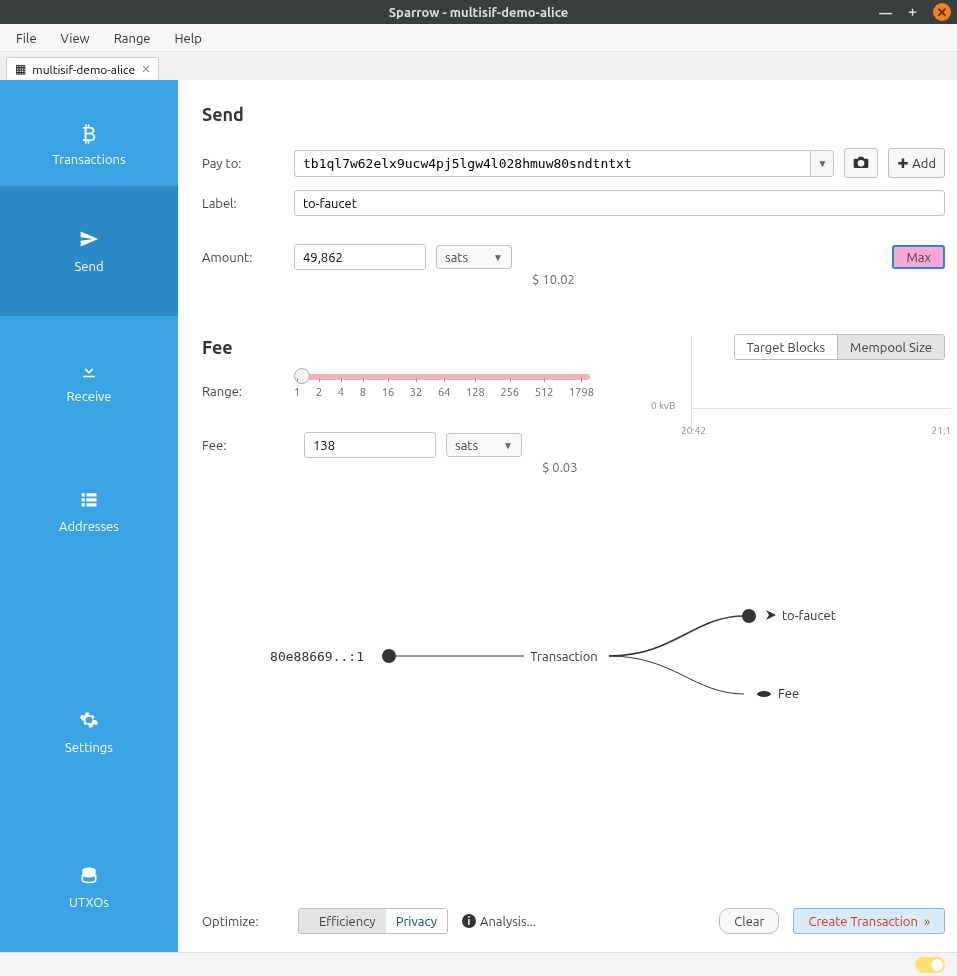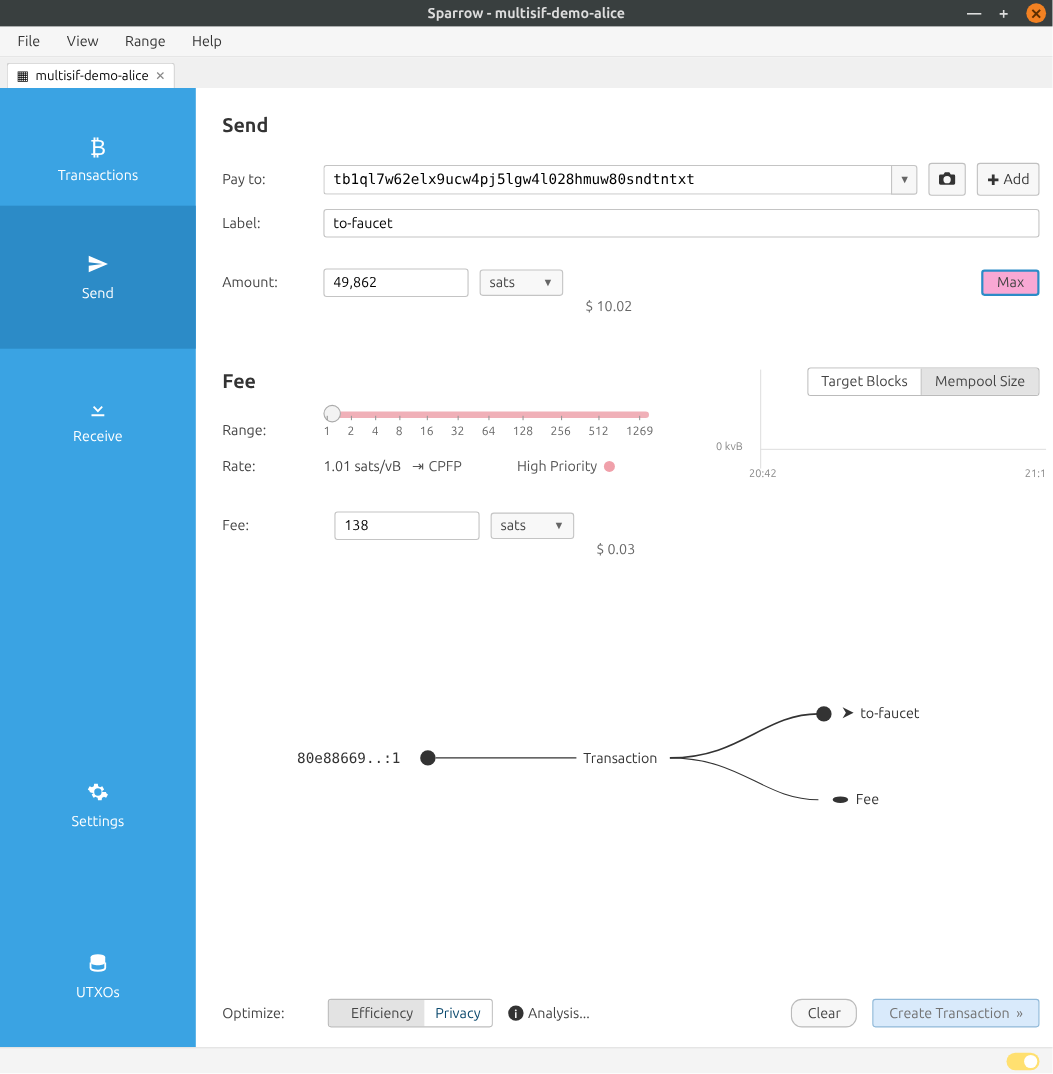--- a/index.html
+++ b/index.html
@@ -169,21 +169,21 @@
 }
 .opt-row .label { width:82px; }
 .opt-toggle { display:flex; border:1px solid #bbb; border-radius:3px; overflow:hidden; }
 .opt-toggle div { padding:5px 10px; cursor:pointer; }
 .opt-toggle .eff { background:#e3e3e3;padding-left:20px; }
 .opt-toggle .priv { background:#fff; color:#0c4a6e; }
 .analysis { color:#444; display:flex; align-items:center; gap:4px; }
 .clear-btn { margin-left:auto; border:1px solid #bbb; border-radius:10px; padding:5px 14px; background:#f7f7f7; cursor:pointer; }
 .create-btn {
   border:1px solid #8fb8d8; border-radius:3px; padding:5px 14px; background:#d9eafb; cursor:pointer;
-  display:flex; align-items:center; gap:6px; color:#737373;
+  display:flex; align-items:center; gap:6px; color:#c2410c;
 }
 .statusbar { height:24px; background:#f4f4f4; border-top:1px solid #e0e0e0; display:flex; align-items:center; justify-content:flex-end; padding-right:12px; }
 .switch { width:30px; height:16px; background:#ffe070; border-radius:8px; position:relative; }
 .switch::after{ content:""; position:absolute; right:2px; top:2px; width:12px; height:12px; border-radius:50%; background:#fff; }
 </style>
 </head>
 <body>
 
 <div class="titlebar">
   <span>Sparrow - multisif-demo-alice</span>
@@ -224,20 +224,28 @@
       </span>
       <span>Send</span>
     </div>
     <div class="side-item" style="height:130px;">
       <span class="icon">
         <svg width="20" height="20" viewBox="0 0 24 24" fill="#fff">
             <path d="M12 3v12l-4-4-1.4 1.4L12 18l5.4-5.6L16 11l-4 4V3h0z M5 20h14v2H5z"></path>
           </svg>
       </span>
       <span>Receive</span>
+    </div>
+    <div class="side-item" style="height:130px;">
+      <span class="icon">
+        <svg width="20" height="20" viewBox="0 0 24 24" fill="#fff">
+            <path d="M3 5h4v4H3zM3 11h4v4H3zM3 17h4v4H3zM9 5h12v4H9zM9 11h12v4H9zM9 17h12v4H9z"></path>
+          </svg>
+      </span>
+      <span>Addresses</span>
     </div>
     <div class="side-item settings-item">
       <span class="icon">
         <svg width="20" height="20" viewBox="0 0 24 24" fill="#fff">
             <path d="M12 8a4 4 0 100 8 4 4 0 000-8zm9 4a7 7 0 01-.1 1.2l2.1 1.6-2 3.4-2.5-1a7 7 0 01-2 1.2l-.4 2.6h-4l-.4-2.6a7 7 0 01-2-1.2l-2.5 1-2-3.4 2.1-1.6A7 7 0 013 12c0-.4 0-.8.1-1.2L1 9.2l2-3.4 2.5 1a7 7 0 012-1.2L7.9 3h4l.4 2.6a7 7 0 012 1.2l2.5-1 2 3.4-2.1 1.6c.1.4.1.8.1 1.2z"></path>
           </svg>
       </span>
       <span>Settings</span>
     </div>
     <div class="side-item" style="height:130px;">
@@ -307,37 +315,25 @@
           <span>1</span>
           <span>2</span>
           <span>4</span>
           <span>8</span>
           <span>16</span>
           <span>32</span>
           <span>64</span>
           <span>128</span>
           <span>256</span>
           <span>512</span>
-          <span>1269</span>
+          <span>1798</span>
         </div>
       </div>
     </div>
 
-    <div class="rate-row">
-      <span class="label">Rate:</span>
-      <span>1.01 sats/vB</span>
-      <span class="cpfp">
-        <span>⇥</span>
-        <span>CPFP</span>
-      </span>
-      <span class="priority">
-        <span>High Priority</span>
-        <span class="dot"></span>
-      </span>
-    </div>
 
     <div class="form-row">
       <span class="label" style="width:92px;">Fee:</span>
       <input class="text-input amount-input" style="font-family: inherit;" value="138">
       <div class="unit-select">
         <span>sats</span>
         <span class="arrow">▼</span>
       </div>
       <span class="usd">$ 0.03</span>
     </div>

